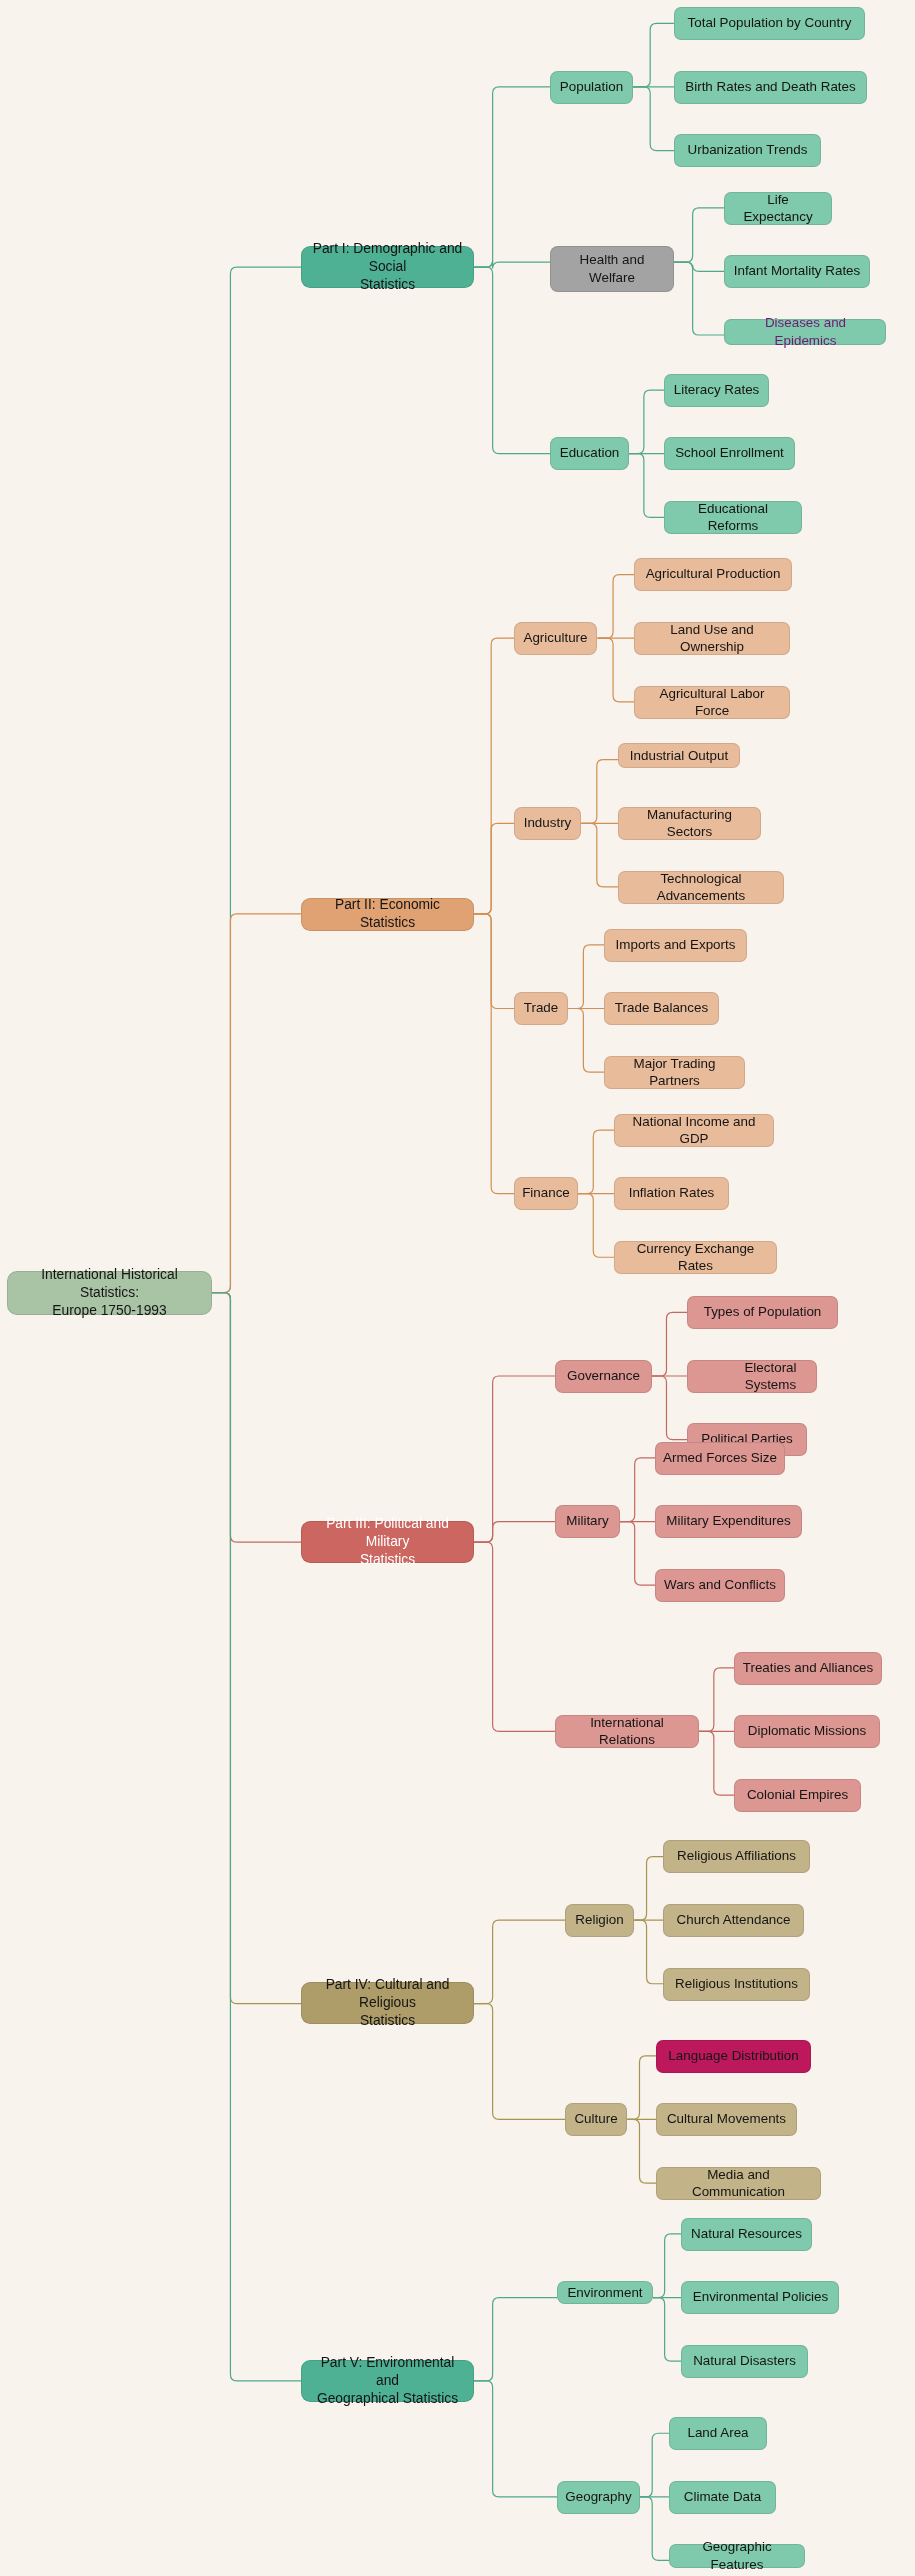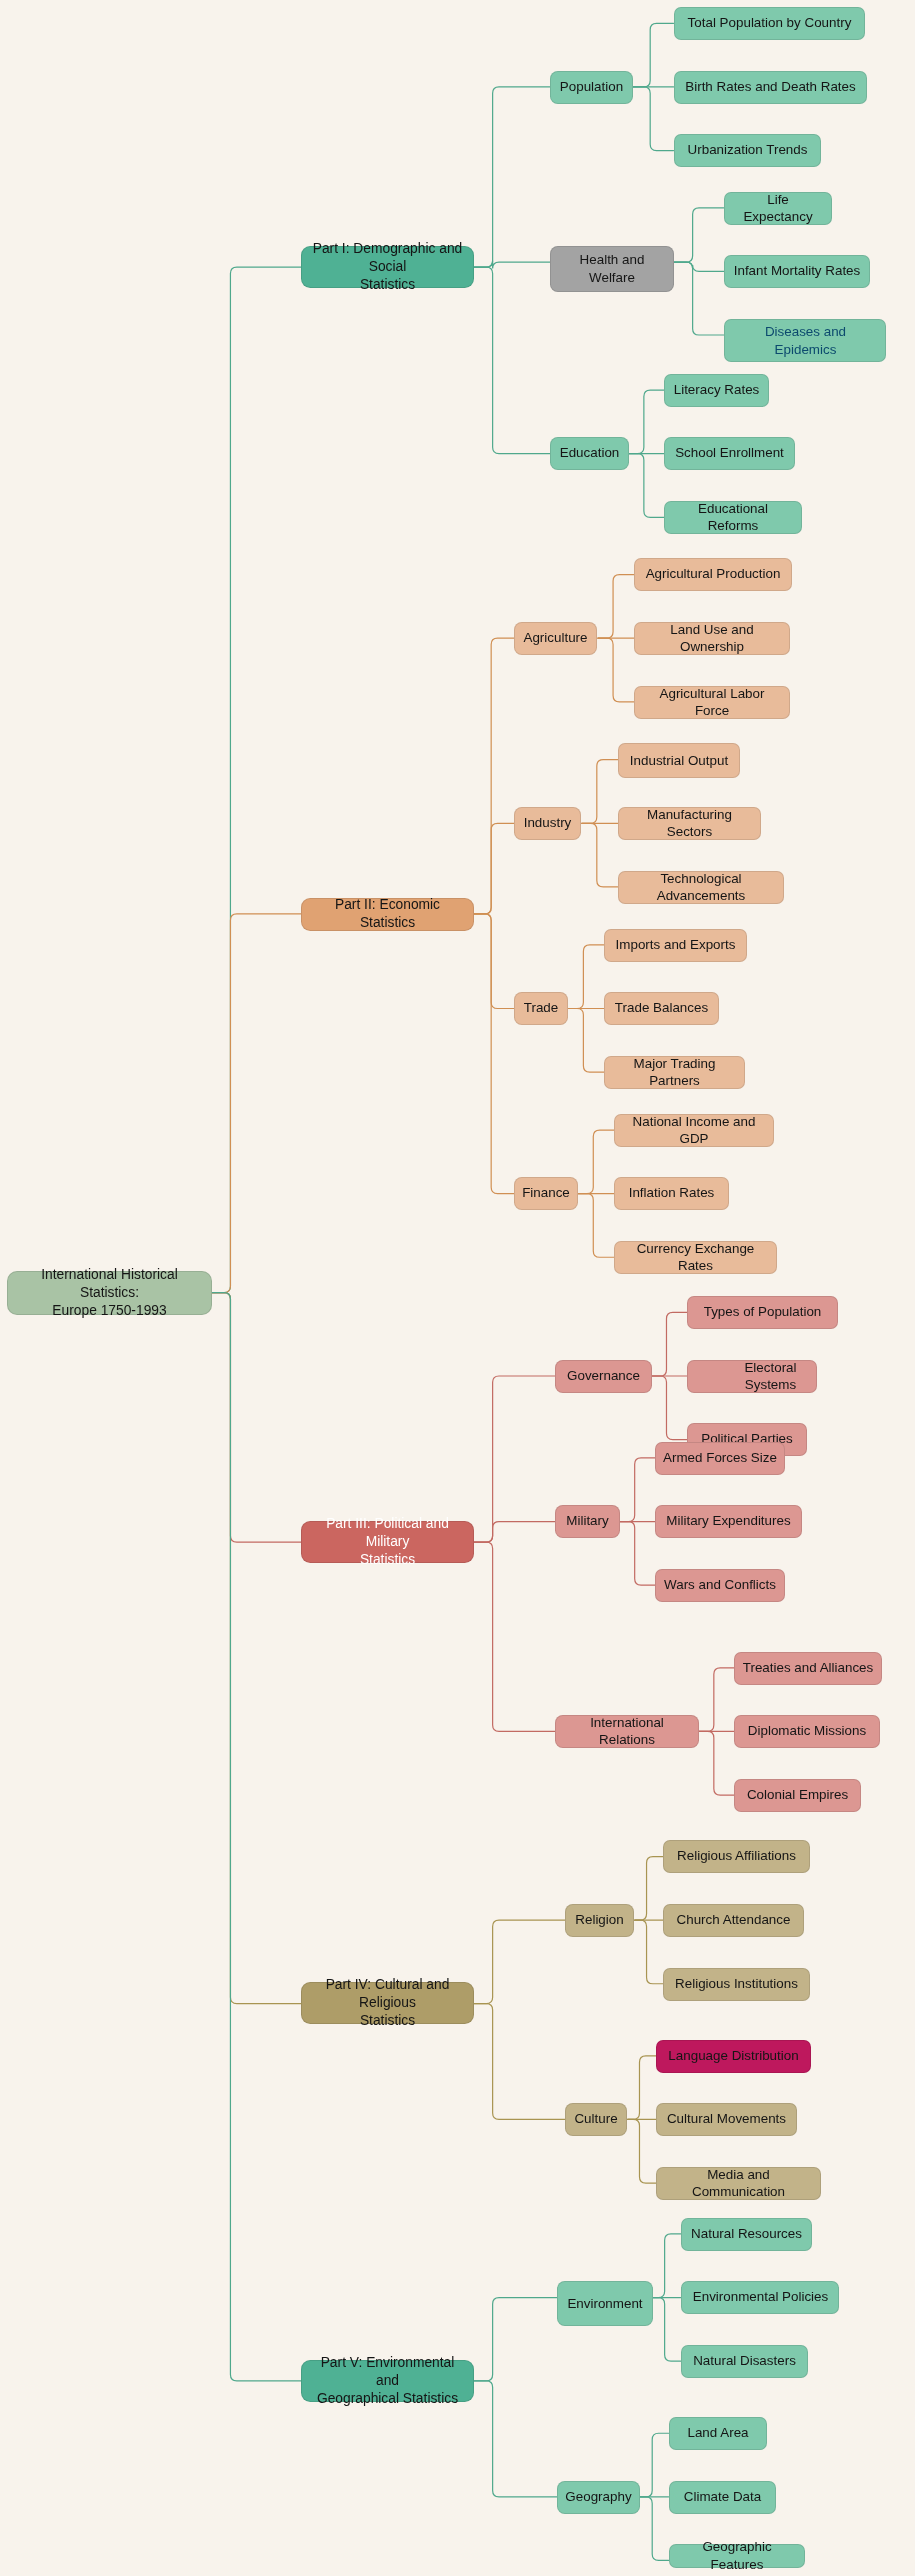--- a/index.html
+++ b/index.html
@@ -138,32 +138,32 @@
 Europe 1750-1993</div>
       <div class="node lvl1" style="left: 301px; top: 246px; width: 173px; height: 42px; background: rgb(79, 177, 148); color: rgb(21, 21, 21);">Part I: Demographic and Social
 Statistics</div>
       <div class="node lvl2" style="left: 550px; top: 71px; width: 83px; height: 32.5px; background: rgb(127, 201, 172); color: rgb(21, 21, 21);">Population</div>
       <div class="node lvl3" style="left: 674px; top: 7px; width: 191px; height: 32.5px; background: rgb(127, 201, 172); color: rgb(21, 21, 21);">Total Population by Country</div>
       <div class="node lvl3" style="left: 674px; top: 71px; width: 193px; height: 32.5px; background: rgb(127, 201, 172); color: rgb(21, 21, 21);">Birth Rates and Death Rates</div>
       <div class="node lvl3" style="left: 674px; top: 134px; width: 147px; height: 32.5px; background: rgb(127, 201, 172); color: rgb(21, 21, 21);">Urbanization Trends</div>
       <div class="node lvl2" style="left: 550px; top: 246px; width: 124px; height: 46px; background: #a3a3a3; color: rgb(21, 21, 21);">Health and Welfare</div>
       <div class="node lvl3" style="left: 724px; top: 192px; width: 108px; height: 32.5px; background: rgb(127, 201, 172); color: rgb(21, 21, 21);">Life Expectancy</div>
       <div class="node lvl3" style="left: 724px; top: 255px; width: 146px; height: 32.5px; background: rgb(127, 201, 172); color: rgb(21, 21, 21);">Infant Mortality Rates</div>
-      <div class="node lvl3" style="left: 724px; top: 319px; width: 162px; height: 43px; background: rgb(127, 201, 172); color: #0c4a6e; padding-left: 8px;">Diseases and Epidemics</div>
+      <div class="node lvl3" style="left: 724px; top: 319px; width: 162px; height: 26px; background: rgb(127, 201, 172); color: #701a75; padding-left: 8px;">Diseases and Epidemics</div>
       <div class="node lvl2" style="left: 550px; top: 437px; width: 79px; height: 32.5px; background: rgb(127, 201, 172); color: rgb(21, 21, 21);">Education</div>
       <div class="node lvl3" style="left: 664px; top: 374px; width: 105px; height: 32.5px; background: rgb(127, 201, 172); color: rgb(21, 21, 21);">Literacy Rates</div>
       <div class="node lvl3" style="left: 664px; top: 437px; width: 131px; height: 32.5px; background: rgb(127, 201, 172); color: rgb(21, 21, 21);">School Enrollment</div>
       <div class="node lvl3" style="left: 664px; top: 501px; width: 138px; height: 32.5px; background: rgb(127, 201, 172); color: rgb(21, 21, 21);">Educational Reforms</div>
       <div class="node lvl1" style="left: 301px; top: 898px; width: 173px; height: 32.5px; background: rgb(224, 162, 114); color: rgb(21, 21, 21);">Part II: Economic Statistics</div>
       <div class="node lvl2" style="left: 514px; top: 622px; width: 83px; height: 32.5px; background: rgb(232, 187, 154); color: rgb(21, 21, 21);">Agriculture</div>
       <div class="node lvl3" style="left: 634px; top: 558px; width: 158px; height: 32.5px; background: rgb(232, 187, 154); color: rgb(21, 21, 21);">Agricultural Production</div>
       <div class="node lvl3" style="left: 634px; top: 622px; width: 156px; height: 32.5px; background: rgb(232, 187, 154); color: rgb(21, 21, 21);">Land Use and Ownership</div>
       <div class="node lvl3" style="left: 634px; top: 686px; width: 156px; height: 32.5px; background: rgb(232, 187, 154); color: rgb(21, 21, 21);">Agricultural Labor Force</div>
       <div class="node lvl2" style="left: 514px; top: 807px; width: 67px; height: 32.5px; background: rgb(232, 187, 154); color: rgb(21, 21, 21);">Industry</div>
-      <div class="node lvl3" style="left: 618px; top: 743px; width: 122px; height: 35px; background: rgb(232, 187, 154); color: rgb(21, 21, 21);">Industrial Output</div>
+      <div class="node lvl3" style="left: 618px; top: 743px; width: 122px; height: 25px; background: rgb(232, 187, 154); color: rgb(21, 21, 21);">Industrial Output</div>
       <div class="node lvl3" style="left: 618px; top: 807px; width: 143px; height: 32.5px; background: rgb(232, 187, 154); color: rgb(21, 21, 21);">Manufacturing Sectors</div>
       <div class="node lvl3" style="left: 618px; top: 871px; width: 166px; height: 32.5px; background: rgb(232, 187, 154); color: rgb(21, 21, 21);">Technological Advancements</div>
       <div class="node lvl2" style="left: 514px; top: 992px; width: 54px; height: 32.5px; background: rgb(232, 187, 154); color: rgb(21, 21, 21);">Trade</div>
       <div class="node lvl3" style="left: 604px; top: 929px; width: 143px; height: 32.5px; background: rgb(232, 187, 154); color: rgb(21, 21, 21);">Imports and Exports</div>
       <div class="node lvl3" style="left: 604px; top: 992px; width: 115px; height: 32.5px; background: rgb(232, 187, 154); color: rgb(21, 21, 21);">Trade Balances</div>
       <div class="node lvl3" style="left: 604px; top: 1056px; width: 141px; height: 32.5px; background: rgb(232, 187, 154); color: rgb(21, 21, 21);">Major Trading Partners</div>
       <div class="node lvl2" style="left: 514px; top: 1177px; width: 64px; height: 32.5px; background: rgb(232, 187, 154); color: rgb(21, 21, 21);">Finance</div>
       <div class="node lvl3" style="left: 614px; top: 1114px; width: 160px; height: 32.5px; background: rgb(232, 187, 154); color: rgb(21, 21, 21);">National Income and GDP</div>
       <div class="node lvl3" style="left: 614px; top: 1177px; width: 115px; height: 32.5px; background: rgb(232, 187, 154); color: rgb(21, 21, 21);">Inflation Rates</div>
       <div class="node lvl3" style="left: 614px; top: 1241px; width: 163px; height: 32.5px; background: rgb(232, 187, 154); color: rgb(21, 21, 21);">Currency Exchange Rates</div>
@@ -186,21 +186,21 @@
       <div class="node lvl2" style="left: 565px; top: 1904px; width: 69px; height: 32.5px; background: rgb(194, 179, 137); color: rgb(21, 21, 21);">Religion</div>
       <div class="node lvl3" style="left: 663px; top: 1840px; width: 147px; height: 32.5px; background: rgb(194, 179, 137); color: rgb(21, 21, 21);">Religious Affiliations</div>
       <div class="node lvl3" style="left: 663px; top: 1904px; width: 141px; height: 32.5px; background: rgb(194, 179, 137); color: rgb(21, 21, 21);">Church Attendance</div>
       <div class="node lvl3" style="left: 663px; top: 1968px; width: 147px; height: 32.5px; background: rgb(194, 179, 137); color: rgb(21, 21, 21);">Religious Institutions</div>
       <div class="node lvl2" style="left: 565px; top: 2103px; width: 62px; height: 32.5px; background: rgb(194, 179, 137); color: rgb(21, 21, 21);">Culture</div>
       <div class="node lvl3" style="left: 656px; top: 2040px; width: 155px; height: 32.5px; background: #be185d; color: rgb(21, 21, 21);">Language Distribution</div>
       <div class="node lvl3" style="left: 656px; top: 2103px; width: 141px; height: 32.5px; background: rgb(194, 179, 137); color: rgb(21, 21, 21);">Cultural Movements</div>
       <div class="node lvl3" style="left: 656px; top: 2167px; width: 165px; height: 32.5px; background: rgb(194, 179, 137); color: rgb(21, 21, 21);">Media and Communication</div>
       <div class="node lvl1" style="left: 301px; top: 2360px; width: 173px; height: 42px; background: rgb(79, 177, 148); color: rgb(21, 21, 21);">Part V: Environmental and
 Geographical Statistics</div>
-      <div class="node lvl2" style="left: 557px; top: 2281px; width: 96px; height: 45px; background: rgb(127, 201, 172); color: rgb(21, 21, 21);">Environment</div>
+      <div class="node lvl2" style="left: 557px; top: 2281px; width: 96px; height: 23px; background: rgb(127, 201, 172); color: rgb(21, 21, 21);">Environment</div>
       <div class="node lvl3" style="left: 681px; top: 2218px; width: 131px; height: 32.5px; background: rgb(127, 201, 172); color: rgb(21, 21, 21);">Natural Resources</div>
       <div class="node lvl3" style="left: 681px; top: 2281px; width: 158px; height: 32.5px; background: rgb(127, 201, 172); color: rgb(21, 21, 21); padding-left: 8px;">Environmental Policies</div>
       <div class="node lvl3" style="left: 681px; top: 2345px; width: 127px; height: 32.5px; background: rgb(127, 201, 172); color: rgb(21, 21, 21);">Natural Disasters</div>
       <div class="node lvl2" style="left: 557px; top: 2481px; width: 83px; height: 32.5px; background: rgb(127, 201, 172); color: rgb(21, 21, 21);">Geography</div>
       <div class="node lvl3" style="left: 669px; top: 2417px; width: 98px; height: 32.5px; background: rgb(127, 201, 172); color: rgb(21, 21, 21);">Land Area</div>
       <div class="node lvl3" style="left: 669px; top: 2481px; width: 107px; height: 32.5px; background: rgb(127, 201, 172); color: rgb(21, 21, 21);">Climate Data</div>
       <div class="node lvl3" style="left: 669px; top: 2544px; width: 136px; height: 24px; background: rgb(127, 201, 172); color: rgb(21, 21, 21);">Geographic Features</div>
     </div>
 </div>
 

